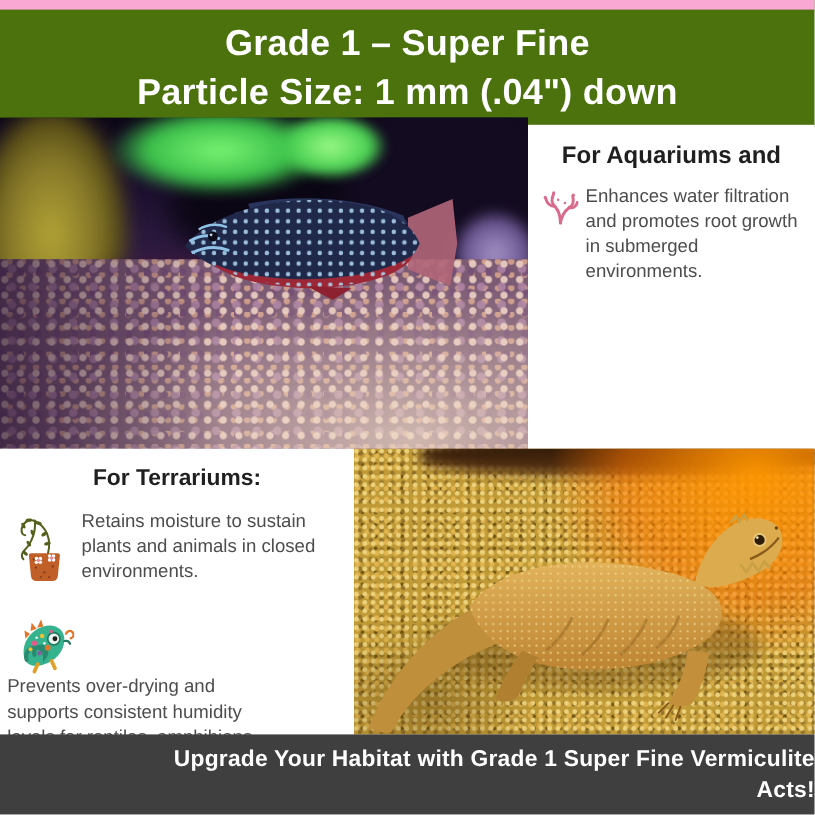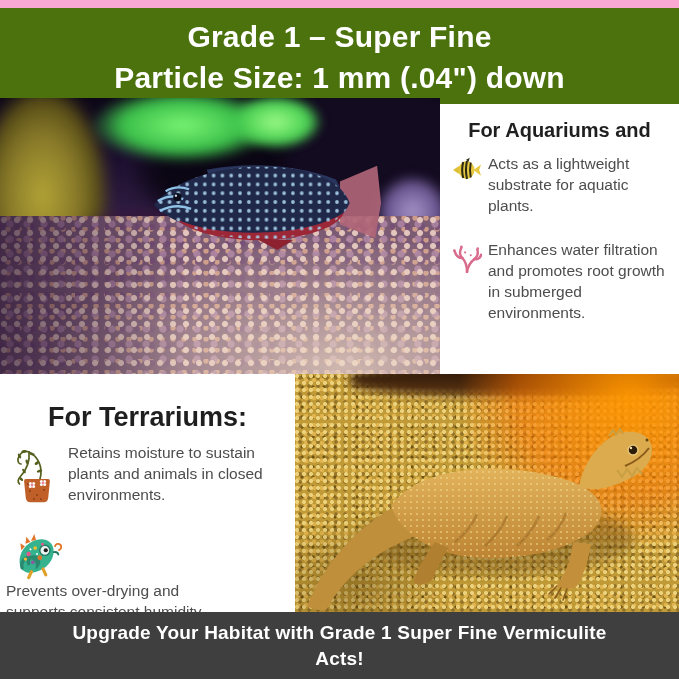--- a/index.html
+++ b/index.html
@@ -4,29 +4,29 @@
 <style>
   html,body{margin:0;padding:0;background:#ffffff;}
   .canvas{position:relative;width:679px;height:679px;overflow:hidden;background:#ffffff;
           font-family:"Liberation Sans",sans-serif;}
   
   .banner-top{position:absolute;left:0;top:0;width:679px;height:98px;background:#4b720d;
               display:flex;flex-direction:column;align-items:center;justify-content:center;
               border-top:8px solid #f9a8d4;}
   .banner-top .bl{color:#fff;font-weight:bold;font-size:30px;line-height:41px;letter-spacing:.2px;}
   .banner-bottom{position:absolute;left:0;top:612px;width:679px;height:67px;background:#3f3f3f;
-              display:flex;flex-direction:column;align-items:center;justify-content:center;}
+              display:flex;flex-direction:column;align-items:flex-end;justify-content:center;}
   .banner-bottom .bl{color:#fff;font-weight:bold;font-size:19px;line-height:26px;letter-spacing:.2px;}
   
   .panel{position:absolute;background:#fff;}
   .panel-aquarium{left:440px;top:104px;width:239px;height:276px;}
   .panel-terrarium{left:0;top:374px;width:295px;height:238px;}
   .panel h2{margin:0;text-align:center;color:#1f1f1f;font-weight:bold;}
   .panel-aquarium h2{font-size:20px;line-height:26px;margin-top:13px;}
-  .panel-terrarium h2{font-size:27px;line-height:26px;margin-top:30px;}
+  .panel-terrarium h2{font-size:19px;line-height:26px;margin-top:12px;}
   .bullet{display:flex;align-items:flex-start;}
   .panel-aquarium .bullet{margin-top:10px;}
   .panel-aquarium .bullet + .bullet{margin-top:23px;}
   .panel-terrarium .bullet{margin-top:12px;}
   .panel-terrarium .bullet + .bullet{margin-top:20px;flex-direction:column;}
   .icon-cell{flex:none;display:flex;justify-content:center;}
   .panel-aquarium .icon-cell{width:34px;margin-left:10px;margin-top:4px;}
   .panel-terrarium .icon-cell{width:50px;margin-left:12px;margin-top:2px;}
   .bullet-text{color:#4d4d4d;font-size:15.5px;line-height:21px;margin:0;}
   .panel-aquarium .bullet-text{width:184px;margin-left:4px;}
@@ -114,34 +114,20 @@
         <circle cx="30" cy="44" r="4.2" fill="#0b0d1a"></circle>
         <circle cx="28.5" cy="42.5" r="1.2" fill="#cdd7ee"></circle>
       </svg>
     </div>
   </div>
 
   <div class="panel panel-aquarium">
     <h2>
       <span>For Aquariums and</span><br>
     </h2>
-    <div class="bullet">
-      <span class="icon-cell">
-        <svg viewBox="0 0 32 26" width="30" height="26">
-          <path d="M1 13 L8 8.5 L8 17.5 Z" fill="#dfbf35"></path>
-          <ellipse cx="15.5" cy="13" rx="8.5" ry="9.5" fill="#e6c83e"></ellipse>
-          <path d="M15 2 L19 0 L17.5 4.5" fill="#2e2a18"></path>
-          <path d="M12 4.5 C10.5 10 10.5 16 12 21.5" stroke="#2e2a18" stroke-width="2.2" fill="none"></path>
-          <path d="M16 3.5 C14.5 10 14.5 16 16 22.5" stroke="#2e2a18" stroke-width="2.2" fill="none"></path>
-          <path d="M20 5 C19 10 19 16 20 21" stroke="#2e2a18" stroke-width="2" fill="none"></path>
-          <path d="M23 13 L31 7 L29 13 L31 19 Z" fill="#e6c83e"></path>
-        </svg>
-      </span>
-      <p class="bullet-text">Acts as a lightweight substrate for aquatic plants.</p>
-    </div>
     <div class="bullet">
       <span class="icon-cell">
         <svg viewBox="0 0 32 32" width="30" height="30">
           <g stroke="#d96b8c" stroke-width="2.6" stroke-linecap="round" fill="none">
             <path d="M16 31 C16 24 15 20 11 16"></path>
             <path d="M11 16 C8 13 8 9 10 5"></path>
             <path d="M11 16 C7 16 4 13 3 9"></path>
             <path d="M16 31 C17 24 20 20 24 17"></path>
             <path d="M24 17 C27 15 28 11 27 7"></path>
             <path d="M24 17 C27 18 30 16 31 13"></path>

